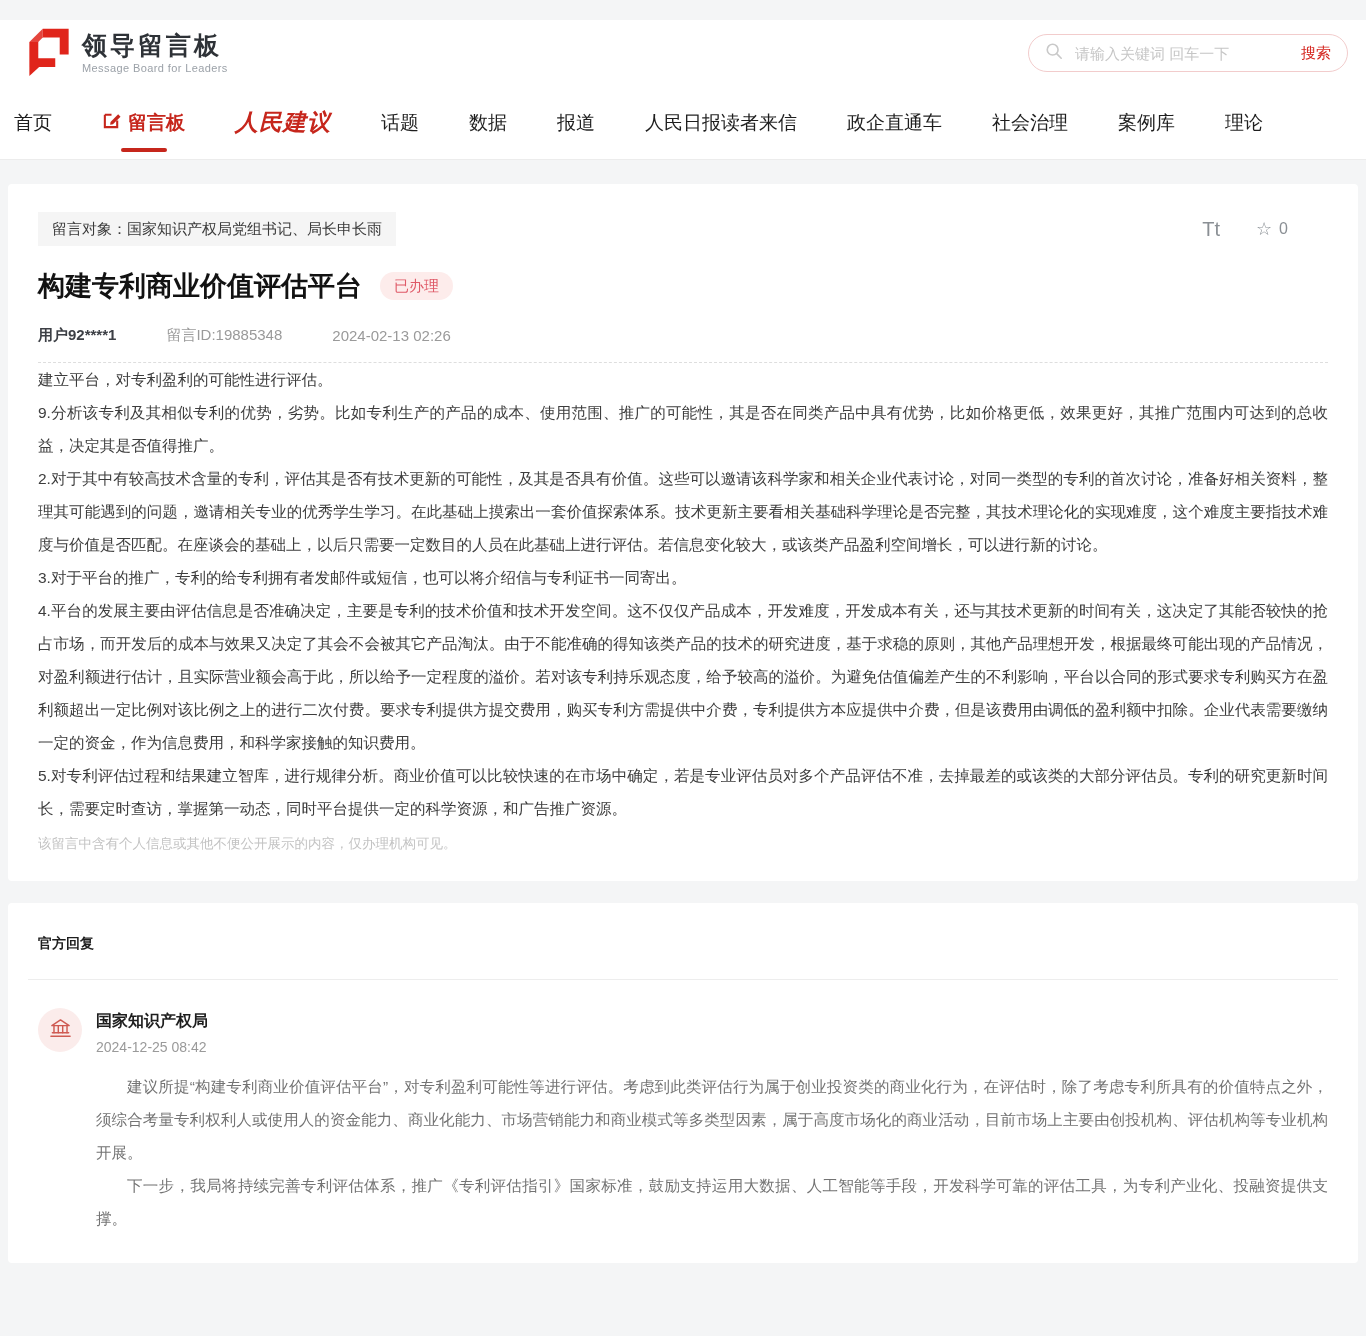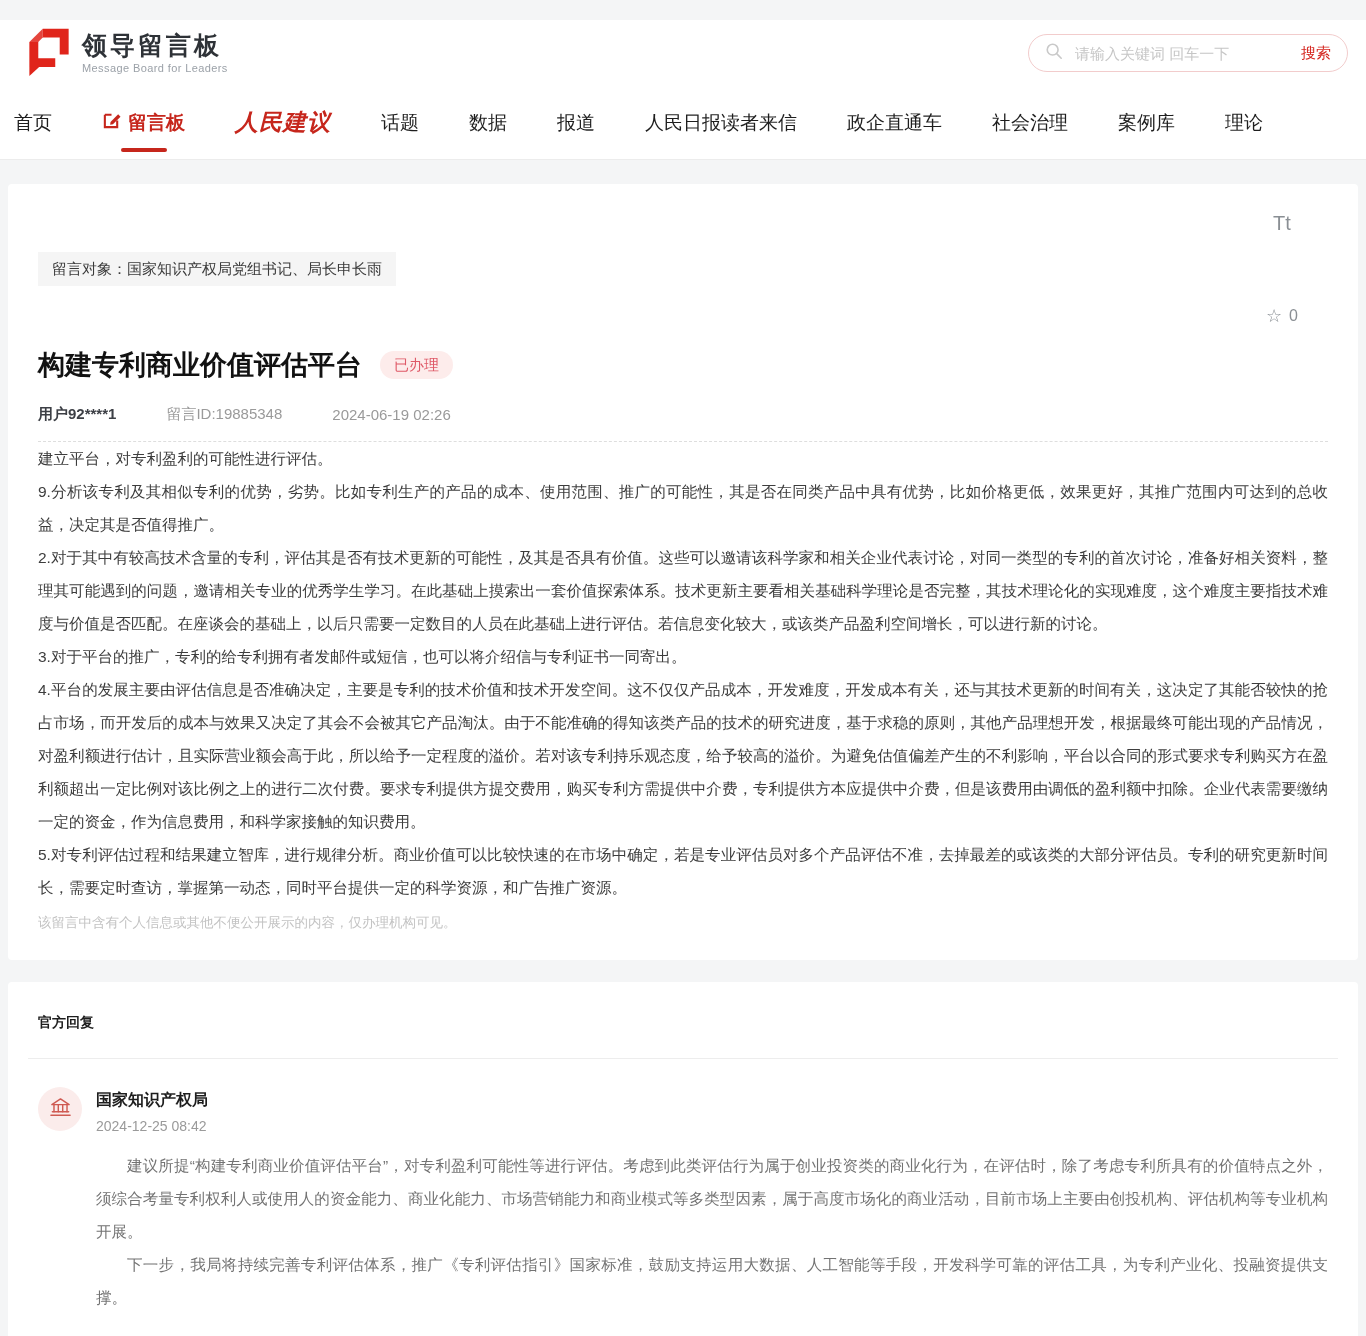--- a/index.html
+++ b/index.html
@@ -62,22 +62,22 @@
   .card { background:#fff; border-radius:4px; padding:28px 30px; }
   .card + .card { margin-top:22px; }
 
   
   .msg-top { display:flex; align-items:center; }
   .target-tag {
     background:#f5f5f5; color:#3a3a3a; font-size:15px;
     padding:8px 14px; line-height:1.2;
   }
   .top-icons {
-    margin-left:auto; display:flex; align-items:center; gap:72px;
-    margin-right:30px; color:#8a8f94;flex-direction:column;
+    margin-left:auto; display:flex; align-items:center; gap:36px;
+    margin-right:40px; color:#8a8f94;
   }
   .tt-icon { font-size:20px; cursor:pointer; color:#8a8f94; }
   .fav { display:flex; align-items:center; gap:7px; font-size:16px; color:#8a8f94; cursor:pointer; }
   .fav .star { font-size:18px; line-height:1; }
 
   .msg-title-row { display:flex; align-items:center; gap:18px; margin-top:22px; }
   .msg-title { font-size:27px; font-weight:bold; color:#121212; margin:0; }
   .status-badge {
     background:#fdeceb; color:#df5a68; font-size:15px;
     padding:5px 14px; border-radius:15px; line-height:1.2;
@@ -180,21 +180,21 @@
     </div>
 
     <div class="msg-title-row">
       <h1 class="msg-title">构建专利商业价值评估平台</h1>
       <span class="status-badge">已办理</span>
     </div>
 
     <div class="msg-meta">
       <span class="msg-user">用户92****1</span>
       <span class="msg-id">留言ID:19885348</span>
-      <span class="msg-time">2024-06-19 02:26</span>
+      <span class="msg-time">2024-02-13 02:26</span>
     </div>
 
     <hr class="msg-divider">
 
     <div class="msg-body">
       <p>建立平台，对专利盈利的可能性进行评估。</p>
       <p>9.分析该专利及其相似专利的优势，劣势。比如专利生产的产品的成本、使用范围、推广的可能性，其是否在同类产品中具有优势，比如价格更低，效果更好，其推广范围内可达到的总收益，决定其是否值得推广。</p>
       <p>2.对于其中有较高技术含量的专利，评估其是否有技术更新的可能性，及其是否具有价值。这些可以邀请该科学家和相关企业代表讨论，对同一类型的专利的首次讨论，准备好相关资料，整理其可能遇到的问题，邀请相关专业的优秀学生学习。在此基础上摸索出一套价值探索体系。技术更新主要看相关基础科学理论是否完整，其技术理论化的实现难度，这个难度主要指技术难度与价值是否匹配。在座谈会的基础上，以后只需要一定数目的人员在此基础上进行评估。若信息变化较大，或该类产品盈利空间增长，可以进行新的讨论。</p>
       <p>3.对于平台的推广，专利的给专利拥有者发邮件或短信，也可以将介绍信与专利证书一同寄出。</p>
       <p>4.平台的发展主要由评估信息是否准确决定，主要是专利的技术价值和技术开发空间。这不仅仅产品成本，开发难度，开发成本有关，还与其技术更新的时间有关，这决定了其能否较快的抢占市场，而开发后的成本与效果又决定了其会不会被其它产品淘汰。由于不能准确的得知该类产品的技术的研究进度，基于求稳的原则，其他产品理想开发，根据最终可能出现的产品情况，对盈利额进行估计，且实际营业额会高于此，所以给予一定程度的溢价。若对该专利持乐观态度，给予较高的溢价。为避免估值偏差产生的不利影响，平台以合同的形式要求专利购买方在盈利额超出一定比例对该比例之上的进行二次付费。要求专利提供方提交费用，购买专利方需提供中介费，专利提供方本应提供中介费，但是该费用由调低的盈利额中扣除。企业代表需要缴纳一定的资金，作为信息费用，和科学家接触的知识费用。</p>

